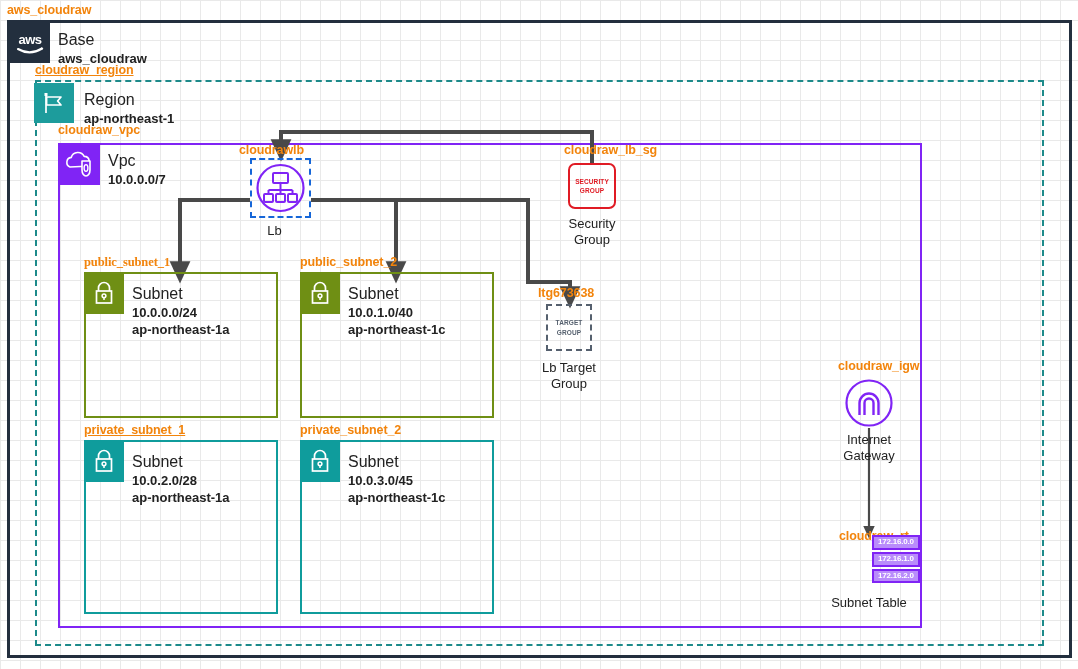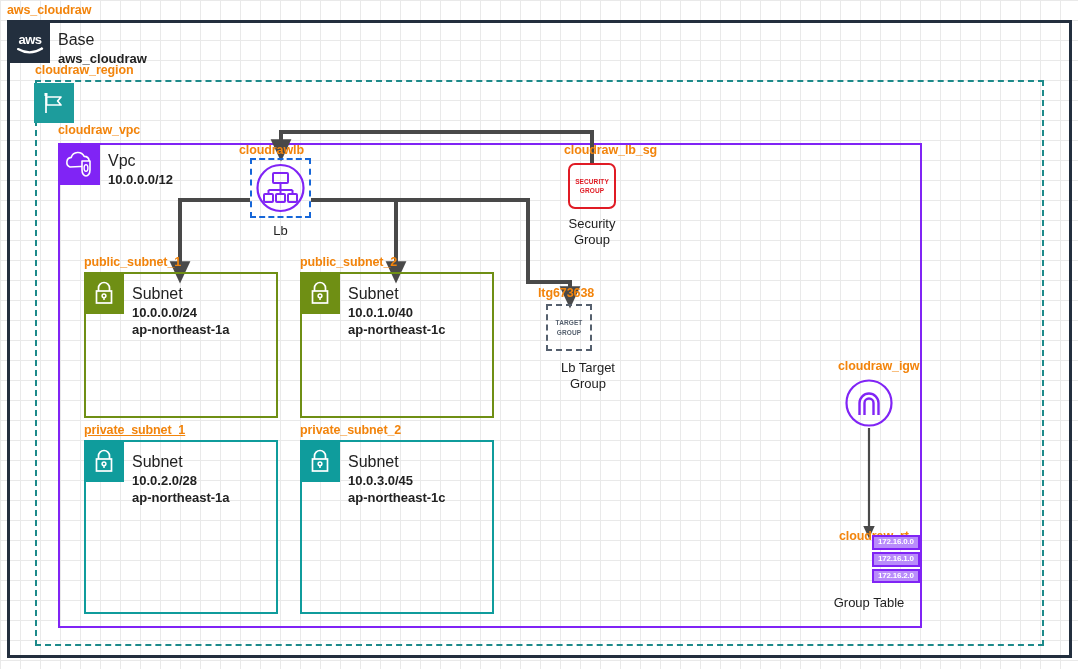--- a/index.html
+++ b/index.html
@@ -165,44 +165,48 @@
       <text x="17" y="14" text-anchor="middle" fill="#ffffff" font-family="Liberation Sans, sans-serif" font-size="13" font-weight="bold" letter-spacing="-0.6">aws</text>
       <path d="M5 19 Q17 26 29 18.5" stroke="#ffffff" stroke-width="2.1" fill="none" stroke-linecap="round"></path>
       <path d="M28 17.2 L30.4 18.2 L28.6 20.2 Z" fill="#ffffff"></path>
     </svg>
   </div>
   <div class="abs hdr-text" style="left:58px; top:29px;">
     <div class="hdr-type">Base</div>
     <div class="hdr-val">aws_cloudraw</div>
   </div>
 
-  <div class="abs tag" style="left:35px; top:63px;">cloudraw_region</div>
+  <div class="abs tag" style="left:35px; top:63px;text-decoration:underline;">cloudraw_region</div>
   <div class="abs grp-region" style="left:35px; top:80px; width:1005px; height:562px;"></div>
 
   <div class="abs hdr-icon ic-region" style="left:34px; top:83px;">
     <svg width="30" height="30" viewBox="0 0 30 30" aria-hidden="true">
       <rect x="5.5" y="5" width="3" height="3" fill="#ffffff"></rect>
       <line x1="7" y1="6.5" x2="7" y2="25" stroke="#ffffff" stroke-width="1.7"></line>
       <path d="M7.6 9 L22 9 L18.6 13 L22 17 L7.6 17 Z" fill="none" stroke="#ffffff" stroke-width="1.7" stroke-linejoin="round"></path>
     </svg>
   </div>
+  <div class="abs hdr-text" style="left:84px; top:89px;">
+    <div class="hdr-type">Region</div>
+    <div class="hdr-val">ap-northeast-1</div>
+  </div>
 
   <div class="abs tag" style="left:58px; top:123px;">cloudraw_vpc</div>
   <div class="abs grp-vpc" style="left:58px; top:143px; width:860px; height:481px;"></div>
 
   <div class="abs hdr-icon ic-vpc" style="left:60px; top:145px;">
     <svg width="32" height="30" viewBox="0 0 32 30" aria-hidden="true">
       <path d="M6 17 a5 5 0 0 1 1.2 -9.6 a7 7 0 0 1 13 -1 a5 5 0 0 1 1.4 9.8 Z" fill="none" stroke="#ffffff" stroke-width="1.6" stroke-linejoin="round"></path>
       <path d="M18 11 L26 11 L26 20 a4 6 0 0 1 -4 6 a4 6 0 0 1 -4 -6 Z" fill="#8024f5" stroke="#ffffff" stroke-width="1.6" stroke-linejoin="round"></path>
       <ellipse cx="22" cy="18" rx="1.9" ry="3.4" fill="none" stroke="#ffffff" stroke-width="1.4"></ellipse>
     </svg>
   </div>
   <div class="abs hdr-text" style="left:108px; top:150px;">
     <div class="hdr-type">Vpc</div>
-    <div class="hdr-val">10.0.0.0/12</div>
+    <div class="hdr-val">10.0.0.0/7</div>
   </div>
 
   <svg class="abs" style="left:0; top:0;" width="1078" height="669">
     <defs>
       <marker id="arrow" markerWidth="7" markerHeight="7" refX="3.1" refY="3.2" orient="auto" markerUnits="strokeWidth">
         <path d="M0.4,0.6 L6,3.2 L0.4,5.8 Z" fill="#494949"></path>
       </marker>
     </defs>
 
     <path class="conn" d="M592,163 L592,132 L281,132 L281,150" marker-end="url(#arrow)"></path>
@@ -224,43 +228,43 @@
       <line x1="28.5" y1="23" x2="28.5" y2="30" stroke="#8024f5" stroke-width="2"></line>
       <line x1="16.5" y1="30" x2="40.5" y2="30" stroke="#8024f5" stroke-width="2"></line>
       <line x1="16.5" y1="30" x2="16.5" y2="34" stroke="#8024f5" stroke-width="2"></line>
       <line x1="28.5" y1="30" x2="28.5" y2="34" stroke="#8024f5" stroke-width="2"></line>
       <line x1="40.5" y1="30" x2="40.5" y2="34" stroke="#8024f5" stroke-width="2"></line>
       <rect x="12" y="34" width="9" height="8" rx="1" fill="none" stroke="#8024f5" stroke-width="2"></rect>
       <rect x="24" y="34" width="9" height="8" rx="1" fill="none" stroke="#8024f5" stroke-width="2"></rect>
       <rect x="36" y="34" width="9" height="8" rx="1" fill="none" stroke="#8024f5" stroke-width="2"></rect>
     </svg>
   </div>
-  <div class="abs node-label" style="left:250px; top:223px; width:61px;">Lb</div>
+  <div class="abs node-label" style="left:244px; top:223px; width:61px;">Lb</div>
 
   <div class="abs tag" style="left:564px; top:143px;">cloudraw_lb_sg</div>
   <div class="abs sg-box" style="left:568px; top:163px; width:48px; height:46px;">
     <div class="sg-txt">SECURITY</div>
     <div class="sg-txt">GROUP</div>
   </div>
   <div class="abs node-label" style="left:542px; top:216px; width:100px;">
     <div>Security</div>
     <div>Group</div>
   </div>
 
   <div class="abs tag" style="left:538px; top:286px;">ltg673638</div>
   <div class="abs tg-box" style="left:546px; top:304px; width:46px; height:47px;">
     <div class="tg-txt">TARGET</div>
     <div class="tg-txt">GROUP</div>
   </div>
-  <div class="abs node-label" style="left:538px; top:360px; width:100px;">
+  <div class="abs node-label" style="left:519px; top:360px; width:100px;">
     <div>Lb Target</div>
     <div>Group</div>
   </div>
 
-  <div class="abs tag" style="left:84px; top:255px;">public_subnet_1</div>
+  <div class="abs tag" style="left:84px; top:255px;font-family:Liberation Serif, serif;">public_subnet_1</div>
   <div class="abs grp-subnet-public" style="left:84px; top:272px; width:190px; height:142px;"></div>
   <div class="abs hdr-icon ic-pub" style="left:84px; top:274px;">
     <svg width="26" height="28" viewBox="0 0 26 28" aria-hidden="true">
       <path d="M7.5 11 v-3 a5.5 5.5 0 0 1 11 0 v3" fill="none" stroke="#ffffff" stroke-width="1.7"></path>
       <rect x="5.5" y="11" width="15" height="12" fill="none" stroke="#ffffff" stroke-width="1.7"></rect>
       <circle cx="13" cy="15.8" r="1.9" fill="none" stroke="#ffffff" stroke-width="1.5"></circle>
       <line x1="13" y1="17.4" x2="13" y2="20" stroke="#ffffff" stroke-width="1.5"></line>
     </svg>
   </div>
   <div class="abs hdr-text" style="left:132px; top:283px;">
@@ -318,22 +322,26 @@
   </div>
 
   <div class="abs tag" style="left:838px; top:359px;">cloudraw_igw</div>
   <div class="abs" style="left:843px; top:377px;">
     <svg width="52" height="52" viewBox="0 0 52 52" aria-hidden="true">
       <circle cx="26" cy="26" r="22.5" fill="none" stroke="#8024f5" stroke-width="2.2"></circle>
       <path d="M16.5 38 L16.5 26 a9.5 9.5 0 0 1 19 0 L35.5 38" fill="none" stroke="#8024f5" stroke-width="2.4"></path>
       <path d="M21.5 38 L21.5 26 a4.5 4.5 0 0 1 9 0 L30.5 38" fill="none" stroke="#8024f5" stroke-width="2.4"></path>
     </svg>
   </div>
+  <div class="abs node-label" style="left:819px; top:432px; width:100px;">
+    <div>Internet</div>
+    <div>Gateway</div>
+  </div>
 
   <div class="abs tag" style="left:839px; top:529px;">cloudraw_rt</div>
   <div class="abs rt-rows" style="left:843px; top:535px;">
       <div class="rt-row">172.16.0.0</div>
       <div class="rt-row">172.16.1.0</div>
       <div class="rt-row">172.16.2.0</div>
     </div>
-  <div class="abs node-label" style="left:819px; top:595px; width:100px;">Group Table</div>
+  <div class="abs node-label" style="left:819px; top:595px; width:100px;">Subnet Table</div>
 
 </div>
 
 </body></html>

